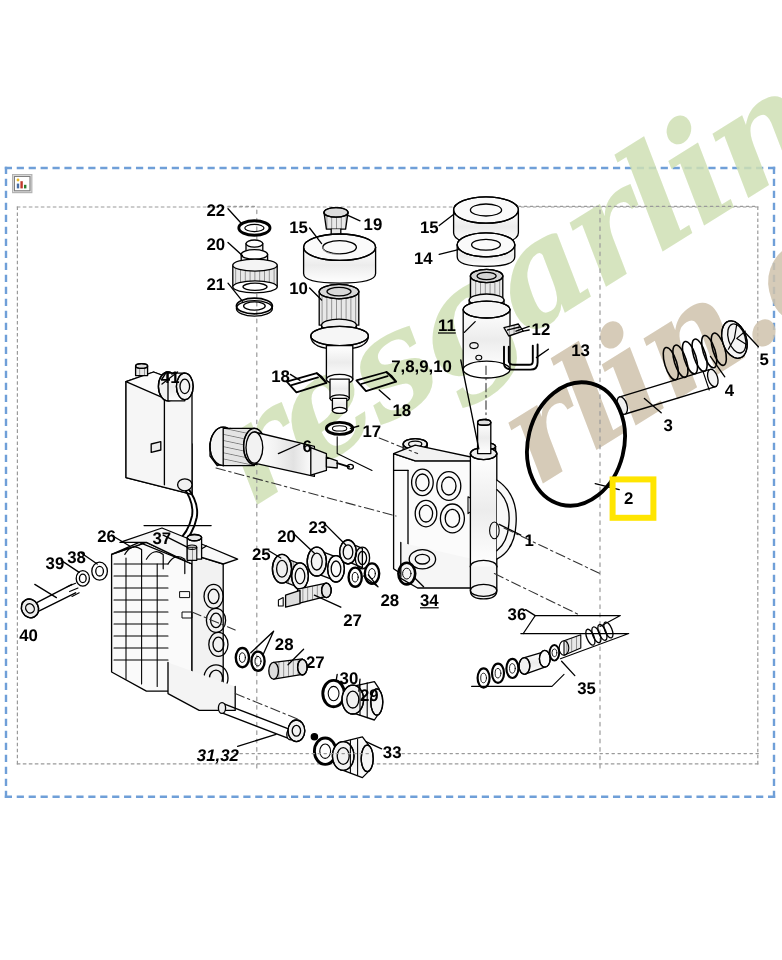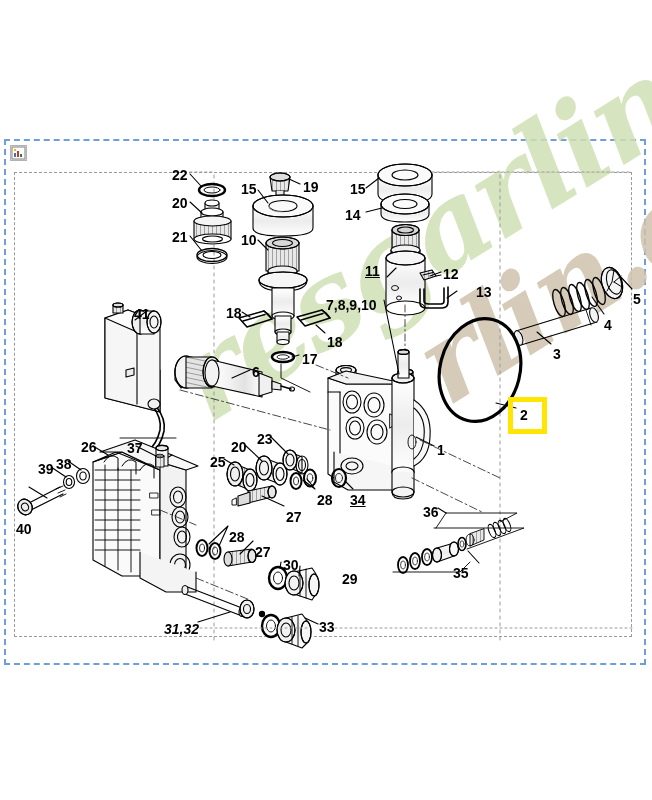--- a/index.html
+++ b/index.html
@@ -722,19 +722,19 @@
   <div class="lbl" style="left:16px;   top:482px;margin-top:40px;">40</div>
   <div class="lbl" style="left:210px;  top:455px;">25</div>
   <div class="lbl" style="left:231px;  top:440px;">20</div>
   <div class="lbl" style="left:257px;  top:432px;">23</div>
   <div class="lbl" style="left:317px;  top:493px;">28</div>
   <div class="lbl" style="left:286px;  top:510px;">27</div>
   <div class="lbl" style="left:350px;  top:493px;text-decoration:underline;">34</div>
   <div class="lbl" style="left:229px;  top:530px;">28</div>
   <div class="lbl" style="left:255px;  top:545px;">27</div>
   <div class="lbl" style="left:283px;  top:558px;">30</div>
-  <div class="lbl" style="left:300px;  top:572px;margin-left:42px;">29</div>
+  <div class="lbl" style="left:300px;  top:572px;">29</div>
   <div class="lbl" style="left:164px;  top:622px;font-style:italic;">31,32</div>
   <div class="lbl" style="left:319px;  top:620px;">33</div>
   <div class="lbl" style="left:423px;  top:505px;">36</div>
-  <div class="lbl" style="left:453px;  top:566px;">35</div>
+  <div class="lbl" style="left:481px;  top:566px;">35</div>
 
 </div>
 
 </body></html>

